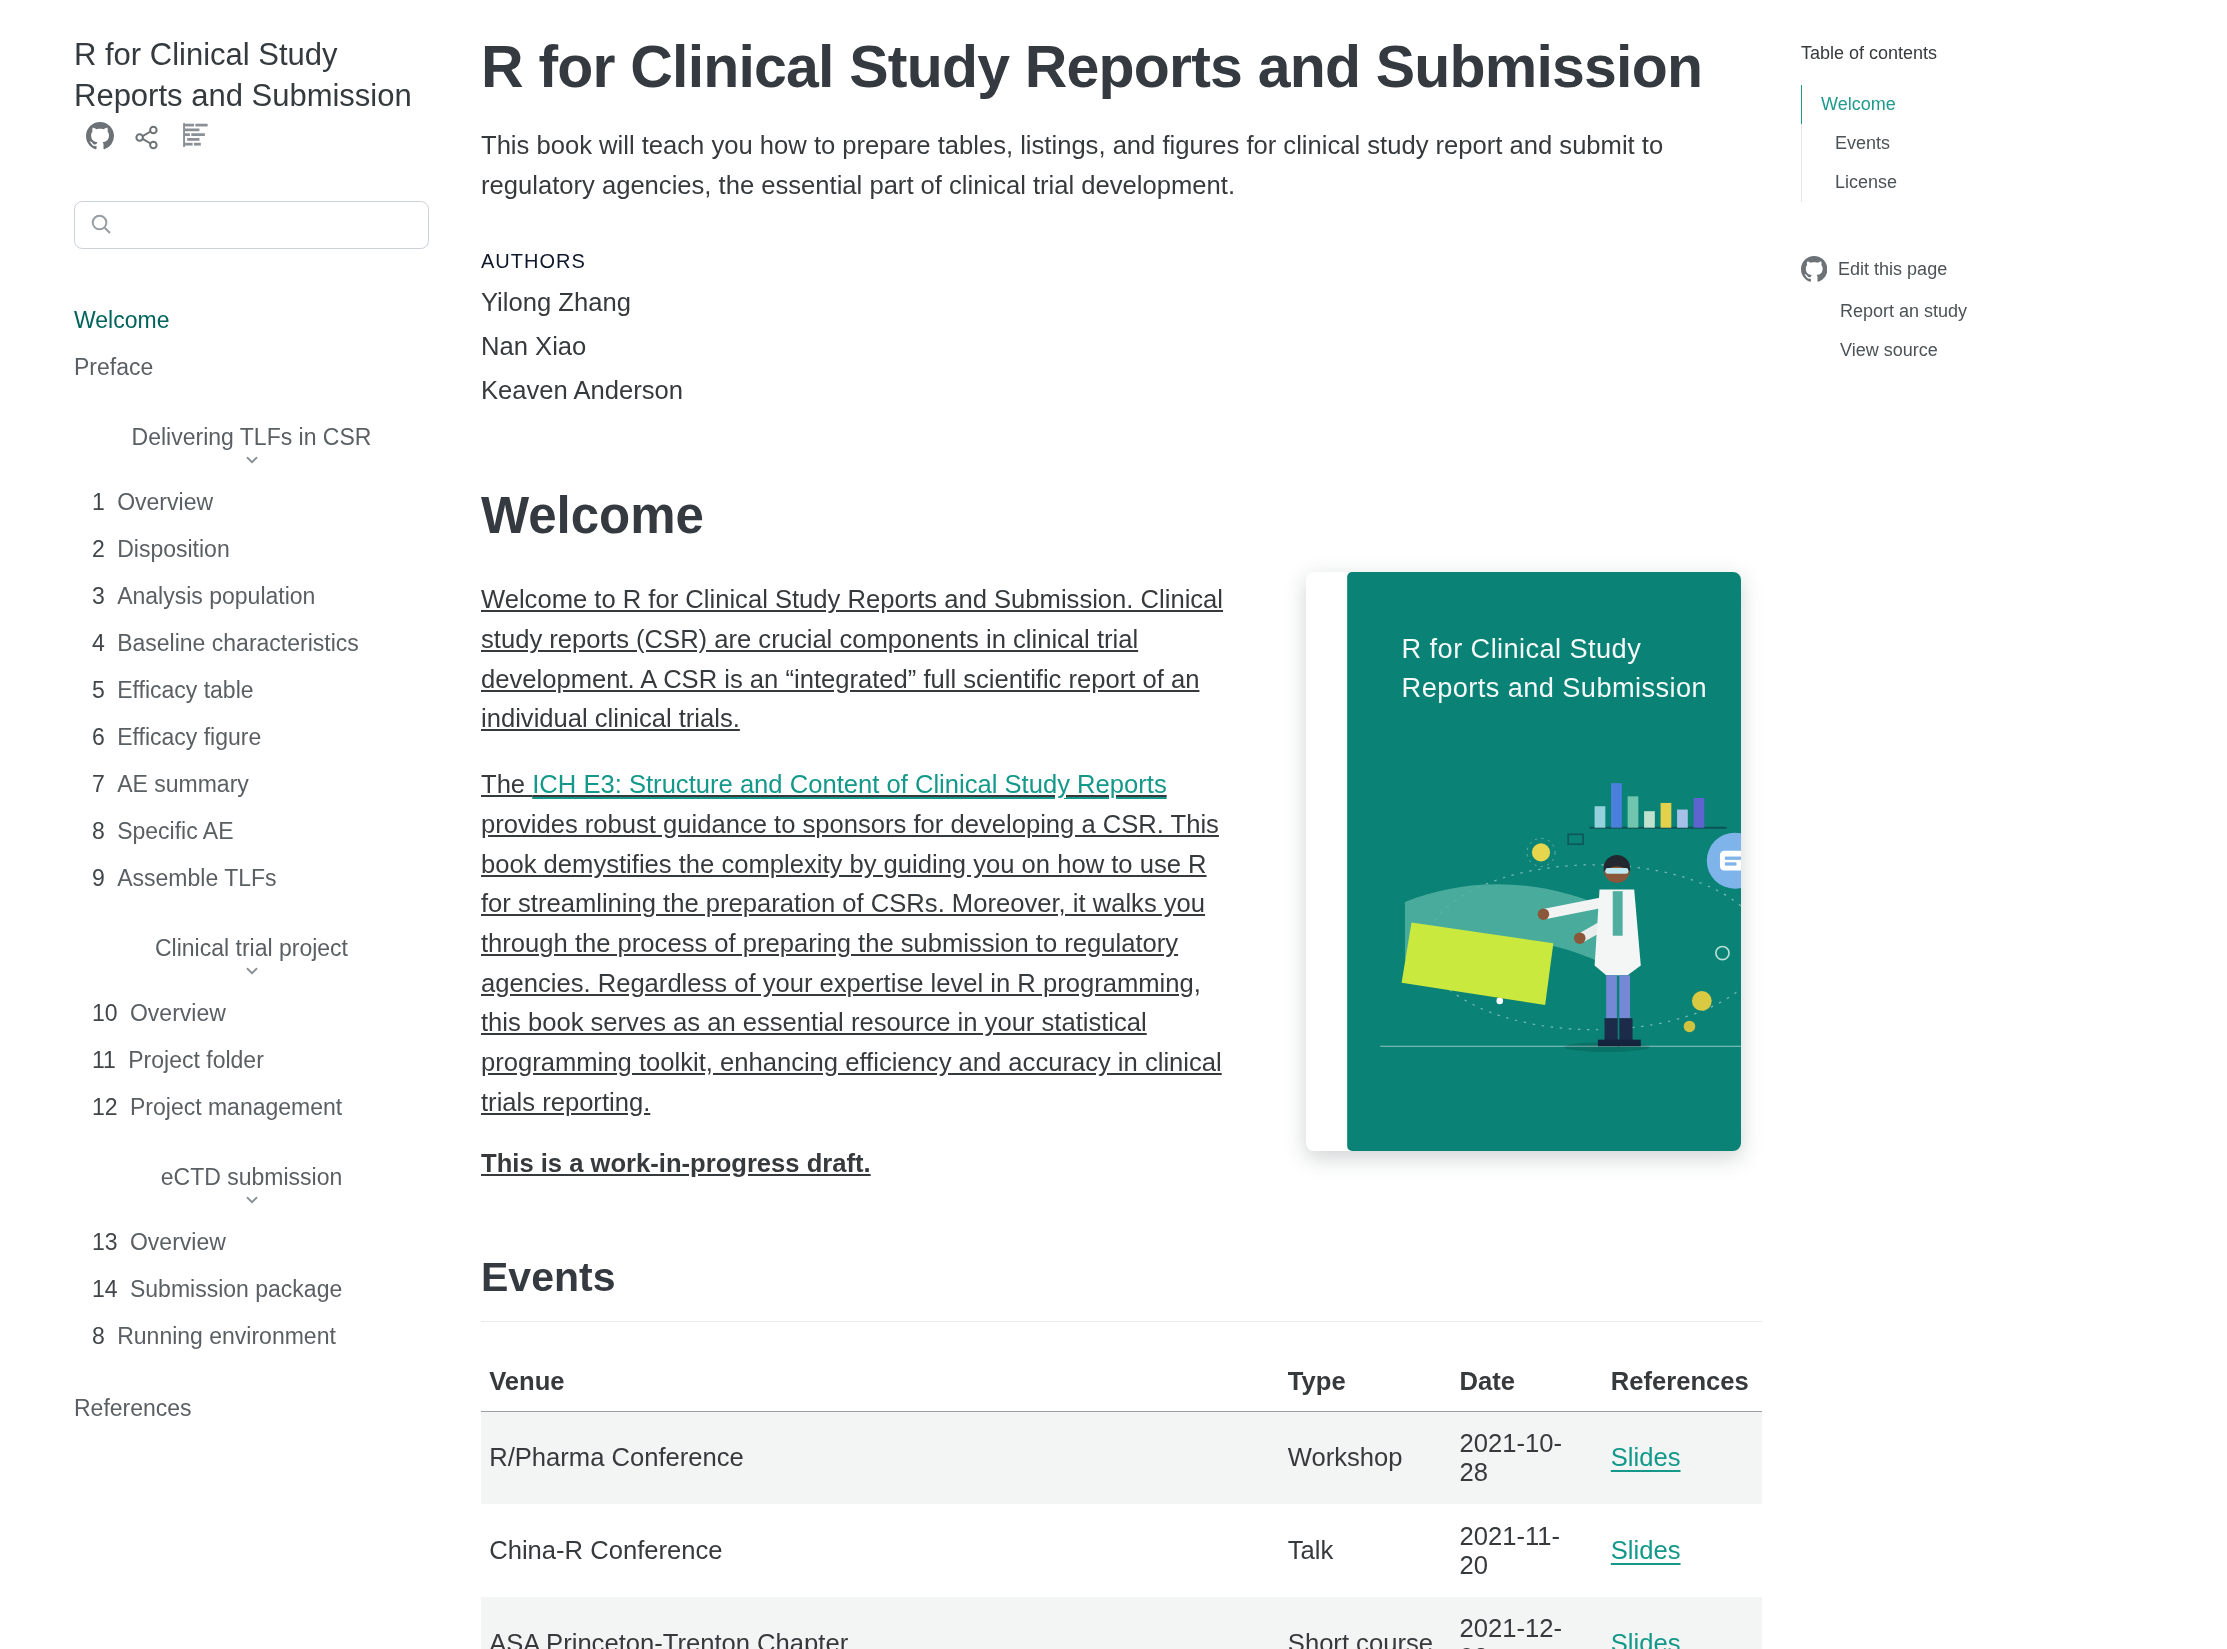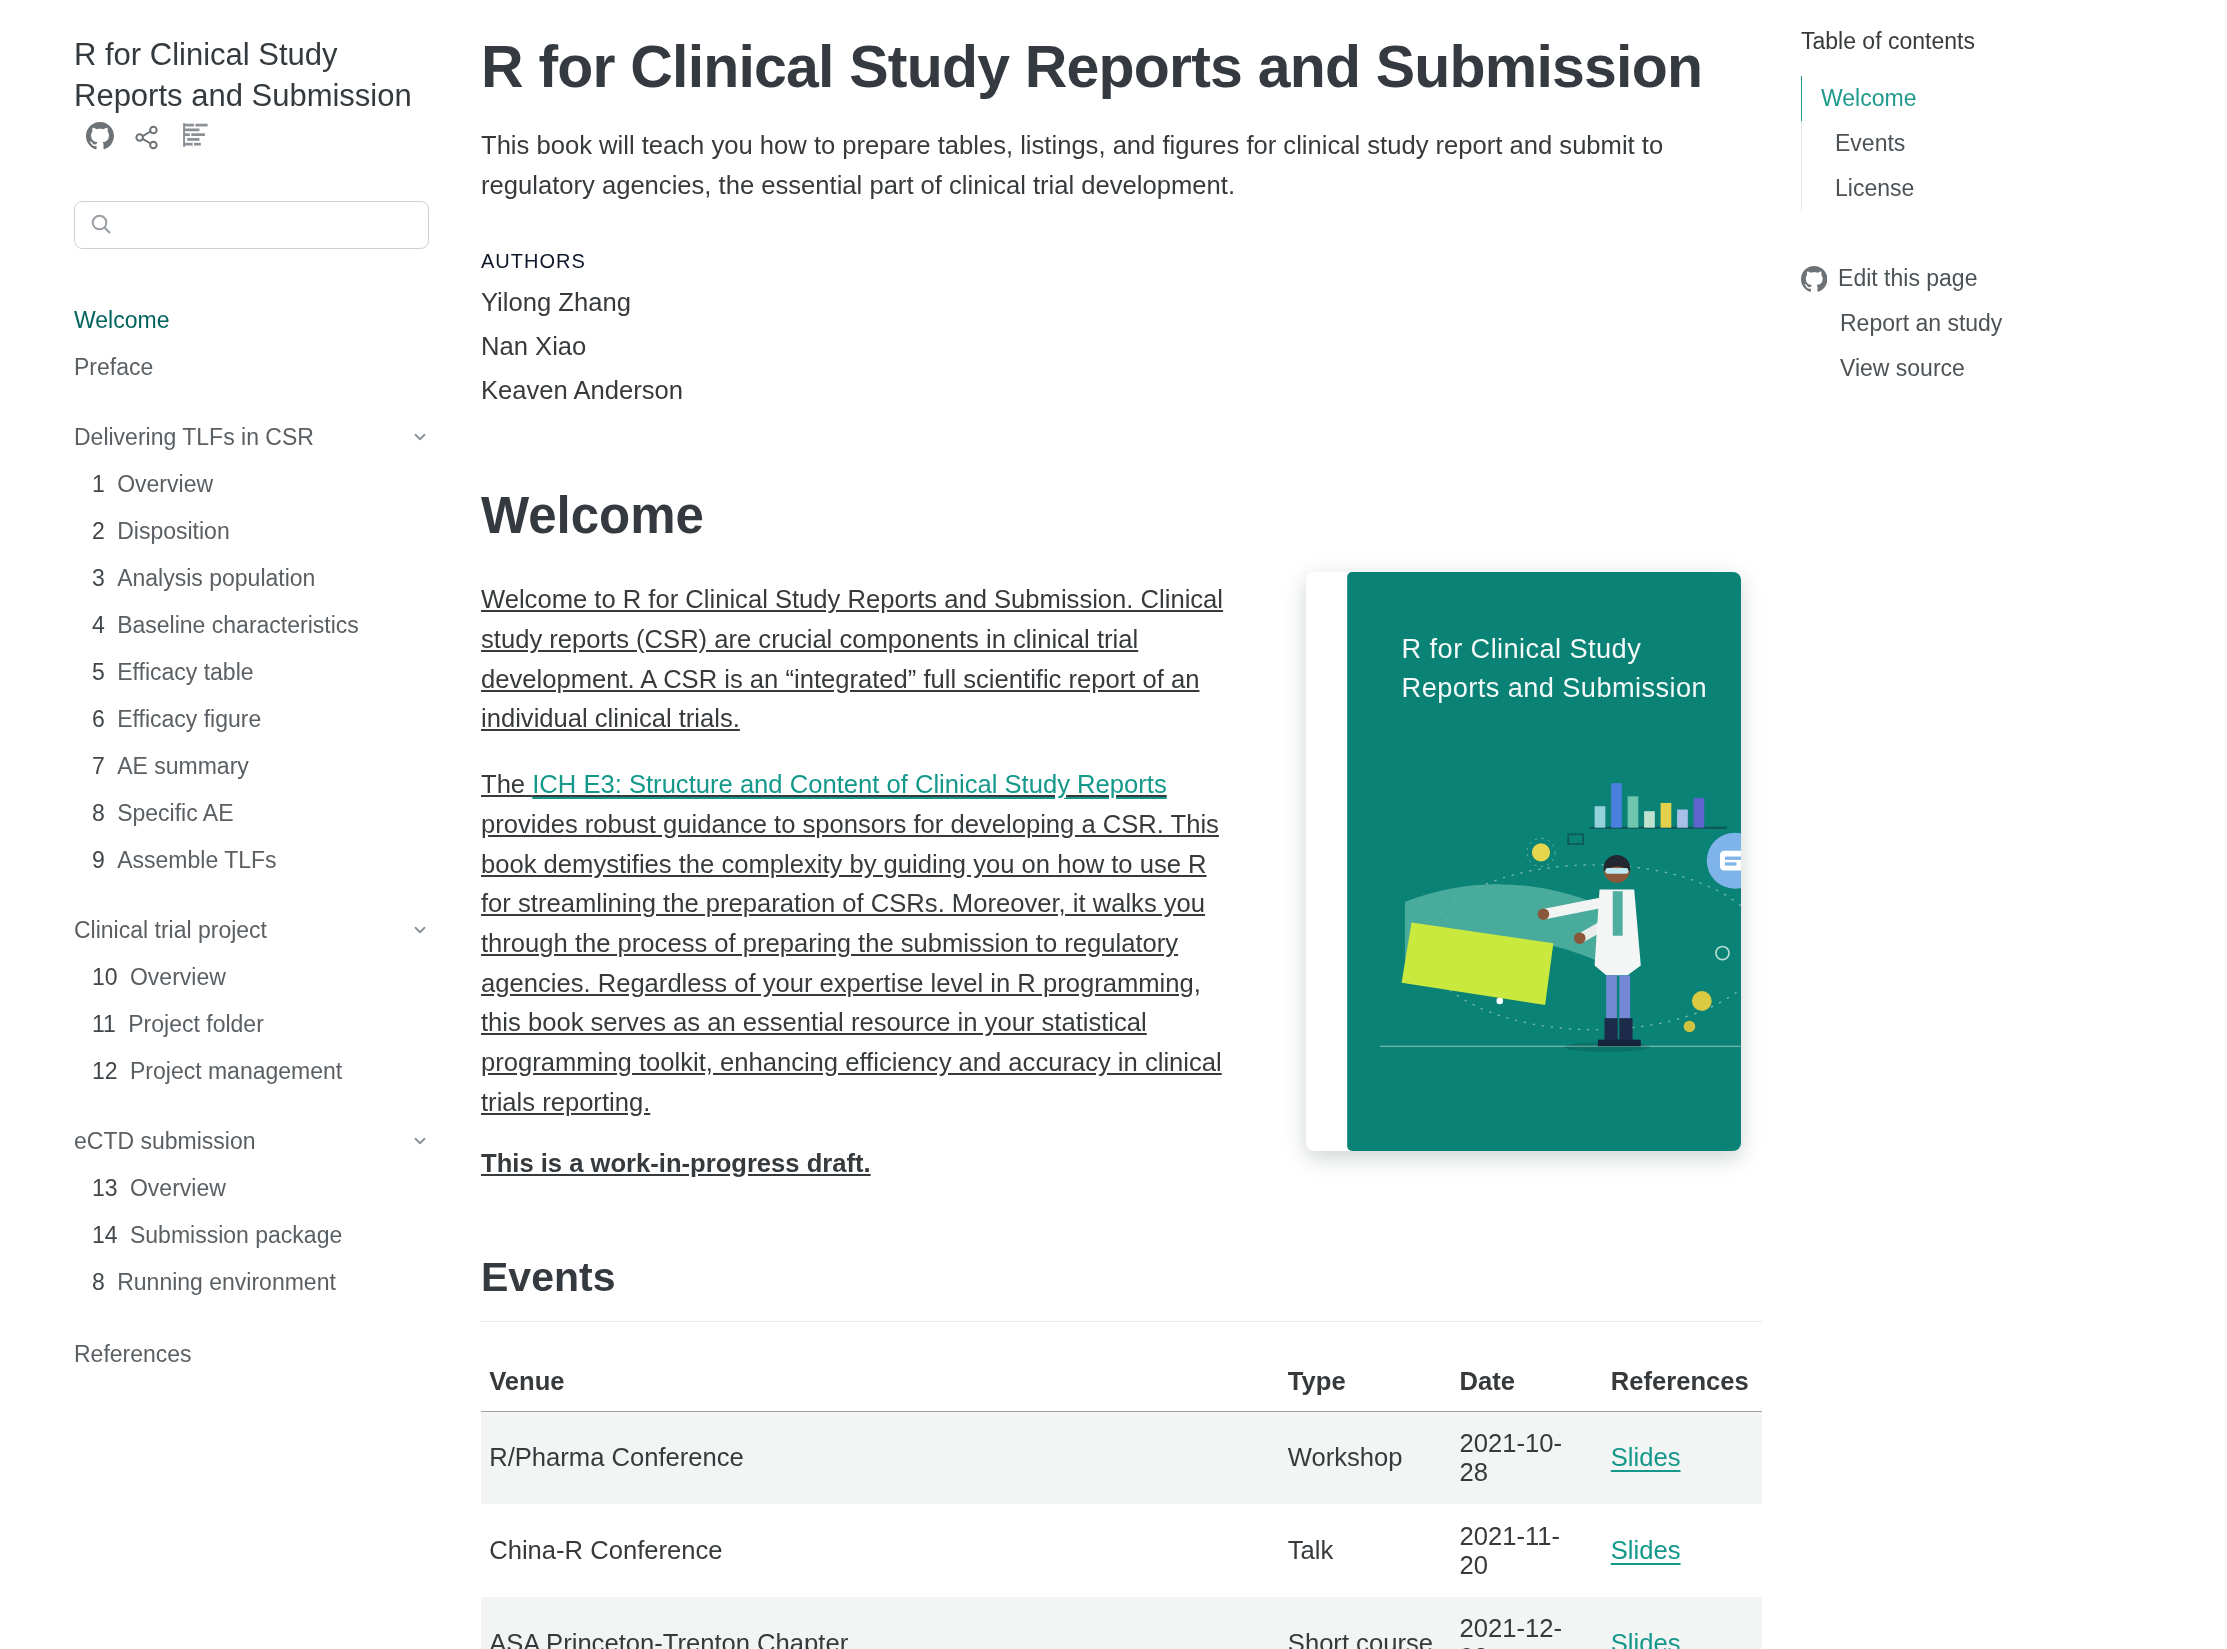--- a/index.html
+++ b/index.html
@@ -18,21 +18,21 @@
   .title-icons svg{vertical-align:-3.3px; margin-left:11.5px;}
   .search-box{position:relative; margin-top:43px;}
   .search-box input{width:100%; height:48px; border:0.8px solid #ccd1d6; border-radius:8.2px;
     padding:0 16.5px 0 53px; font-size:23px; color:var(--text); outline:none; background:#fff;
     font-family:inherit;}
   .search-icon{position:absolute; left:14px; top:10.7px;}
   .side-nav{margin-top:48px; font-size:23px; color:#5a5f63;}
   .nav-link{padding:10px 0; cursor:pointer;}
   .nav-link.active{color:var(--sidebar_active);}
   .nav-section{margin-top:23px;}
-  .section-row{display:flex; justify-content:space-between; align-items:center; padding:10px 0; cursor:pointer;}
+  .section-row{display:flex; align-items:center; padding:10px 0; cursor:pointer;flex-direction:column;}
   .chapter-row{display:flex; padding:10px 0 10px 18px; cursor:pointer;}
   .chapter-num{margin-right:12.4px; color:#41464a;}
   .nav-ref{margin-top:25px;}
 
   
   .main{position:absolute; left:481px; top:33px; width:1281px;}
   .page-title{font-size:59px; font-weight:700; color:#343a40; letter-spacing:-0.8px;}
   .subtitle{margin-top:25px; font-size:25.6px; line-height:1.55;}
   .authors-label{margin-top:45px; font-size:20px; color:#0f172a; letter-spacing:1px;}
   .author{margin-top:15px; font-size:25.6px;}
@@ -49,21 +49,21 @@
     padding-bottom:20px; border-bottom:1.6px solid #e9ebed;}
   table{margin-top:35px; width:100%; border-collapse:collapse; font-size:25.6px;}
   th{text-align:left; font-weight:700; padding:10px 13.2px 15px 13.2px; border-bottom:1.6px solid #9aa0a5;}
   td{padding:17.3px 13.2px;}
   th:first-child,td:first-child{padding-left:8.2px; width:64%;}
   th:nth-child(2),td:nth-child(2){width:13.5%;}
   th:nth-child(3),td:nth-child(3){width:12%;}
   tbody tr:nth-child(odd){background:#f3f4f4;}
 
   
-  .toc{position:absolute; left:1801px; top:28px; width:355px; font-size:23px;}
+  .toc{position:absolute; left:1801px; top:43px; width:355px; font-size:18px;}
   .toc-heading{color:#373a3c;}
   .toc-list{margin-top:21.4px;}
   .toc-item{padding:9px 0 9px 20px; border-left:0.8px solid #e4e7ea; color:#4c5256; cursor:pointer;}
   .toc-item.active{color:var(--toc_active); border-left:1.6px solid var(--toc_active); padding-left:19px;}
   .toc-item.lvl2{padding-left:33px;}
   .toc-tools{margin-top:54px;}
   .tool-row{display:flex; align-items:center; margin-top:18px; color:#4c5256; cursor:pointer;}
   .tool-row:first-child{margin-top:0;}
   .tool-row svg{margin-right:10.7px;}
   .tool-row.no-icon{padding-left:39px;}

